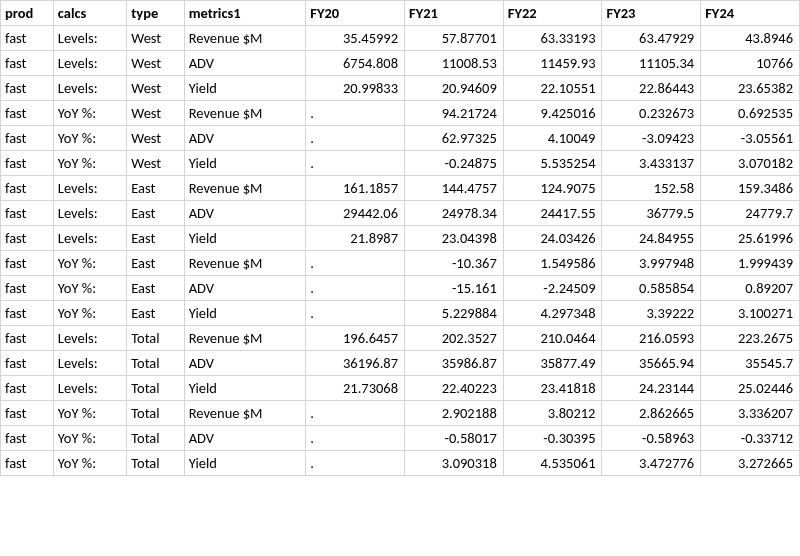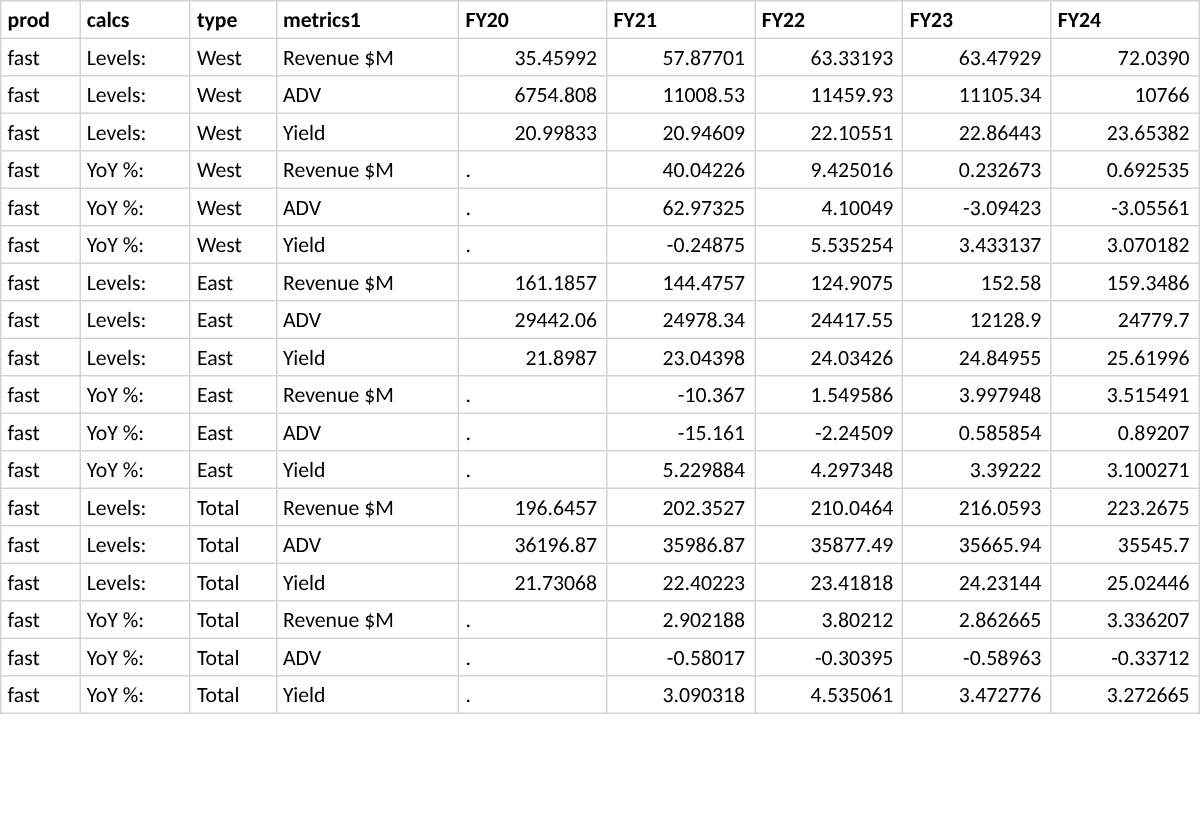--- a/index.html
+++ b/index.html
@@ -71,21 +71,21 @@
   <tbody id="tbody">
       <tr>
         <td class="txt">fast</td>
         <td class="txt">Levels:</td>
         <td class="txt">West</td>
         <td class="txt">Revenue $M</td>
         <td class="num">35.45992</td>
         <td class="num">57.87701</td>
         <td class="num">63.33193</td>
         <td class="num">63.47929</td>
-        <td class="num">72.0390</td>
+        <td class="num">43.8946</td>
       </tr>
       <tr>
         <td class="txt">fast</td>
         <td class="txt">Levels:</td>
         <td class="txt">West</td>
         <td class="txt">ADV</td>
         <td class="num">6754.808</td>
         <td class="num">11008.53</td>
         <td class="num">11459.93</td>
         <td class="num">11105.34</td>
@@ -101,21 +101,21 @@
         <td class="num">22.10551</td>
         <td class="num">22.86443</td>
         <td class="num">23.65382</td>
       </tr>
       <tr>
         <td class="txt">fast</td>
         <td class="txt">YoY %:</td>
         <td class="txt">West</td>
         <td class="txt">Revenue $M</td>
         <td class="txt">.</td>
-        <td class="num">40.04226</td>
+        <td class="num">94.21724</td>
         <td class="num">9.425016</td>
         <td class="num">0.232673</td>
         <td class="num">0.692535</td>
       </tr>
       <tr>
         <td class="txt">fast</td>
         <td class="txt">YoY %:</td>
         <td class="txt">West</td>
         <td class="txt">ADV</td>
         <td class="txt">.</td>
@@ -147,21 +147,21 @@
         <td class="num">159.3486</td>
       </tr>
       <tr>
         <td class="txt">fast</td>
         <td class="txt">Levels:</td>
         <td class="txt">East</td>
         <td class="txt">ADV</td>
         <td class="num">29442.06</td>
         <td class="num">24978.34</td>
         <td class="num">24417.55</td>
-        <td class="num">12128.9</td>
+        <td class="num">36779.5</td>
         <td class="num">24779.7</td>
       </tr>
       <tr>
         <td class="txt">fast</td>
         <td class="txt">Levels:</td>
         <td class="txt">East</td>
         <td class="txt">Yield</td>
         <td class="num">21.8987</td>
         <td class="num">23.04398</td>
         <td class="num">24.03426</td>
@@ -170,21 +170,21 @@
       </tr>
       <tr>
         <td class="txt">fast</td>
         <td class="txt">YoY %:</td>
         <td class="txt">East</td>
         <td class="txt">Revenue $M</td>
         <td class="txt">.</td>
         <td class="num">-10.367</td>
         <td class="num">1.549586</td>
         <td class="num">3.997948</td>
-        <td class="num">3.515491</td>
+        <td class="num">1.999439</td>
       </tr>
       <tr>
         <td class="txt">fast</td>
         <td class="txt">YoY %:</td>
         <td class="txt">East</td>
         <td class="txt">ADV</td>
         <td class="txt">.</td>
         <td class="num">-15.161</td>
         <td class="num">-2.24509</td>
         <td class="num">0.585854</td>

